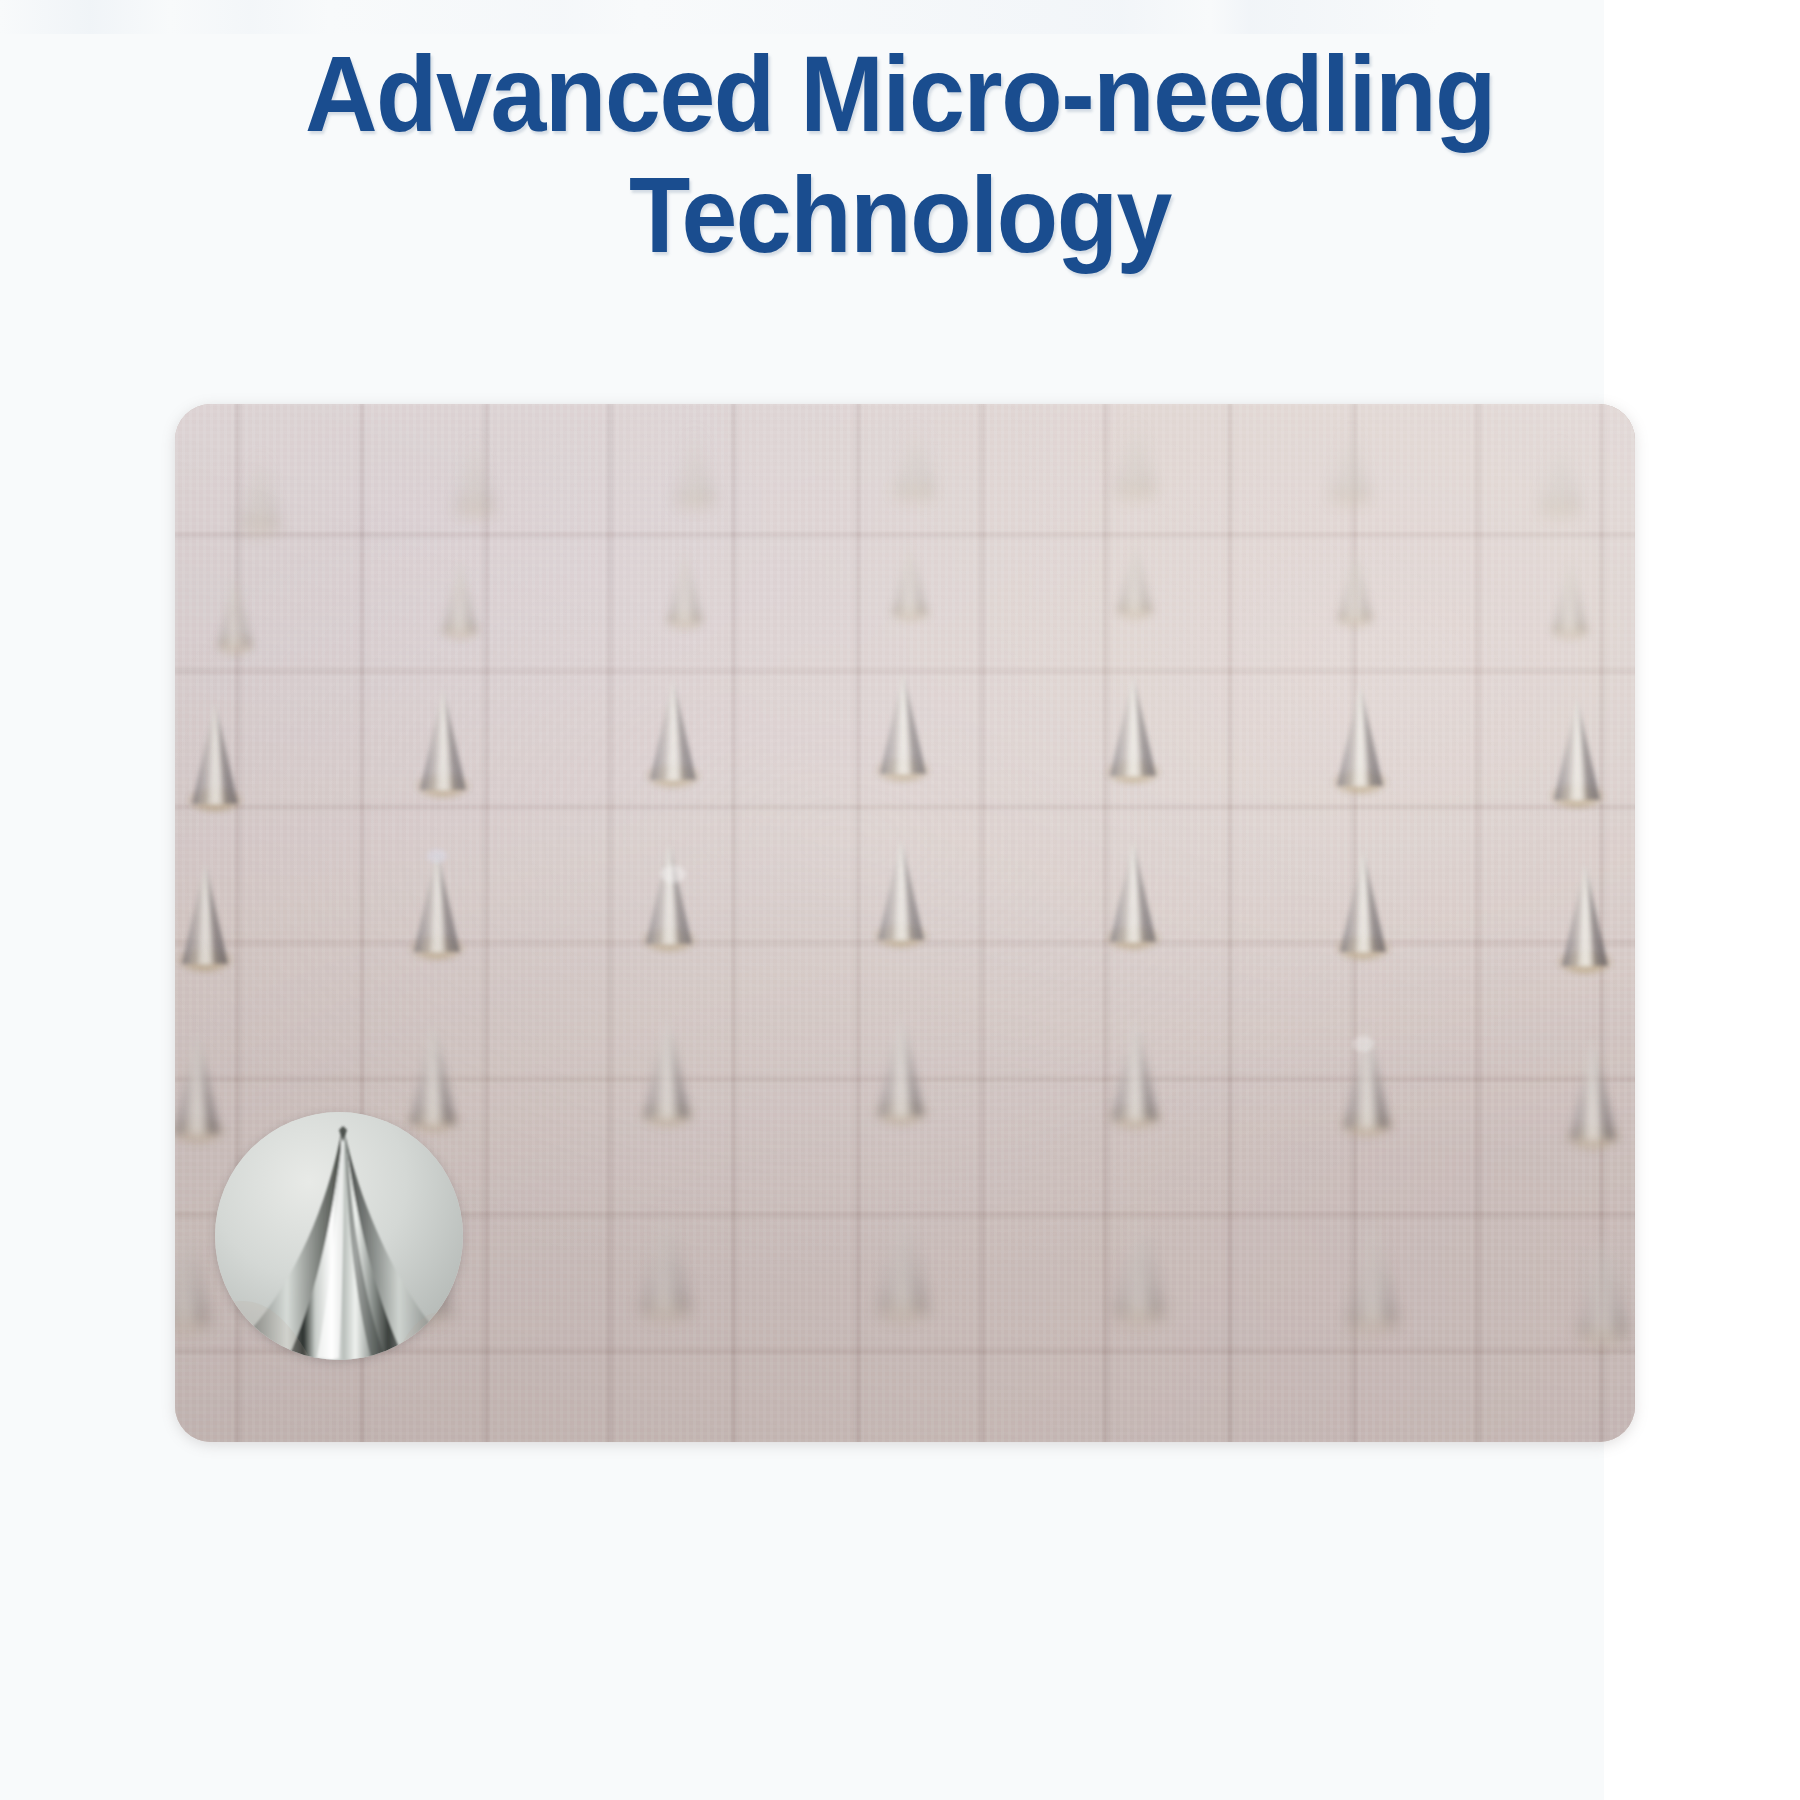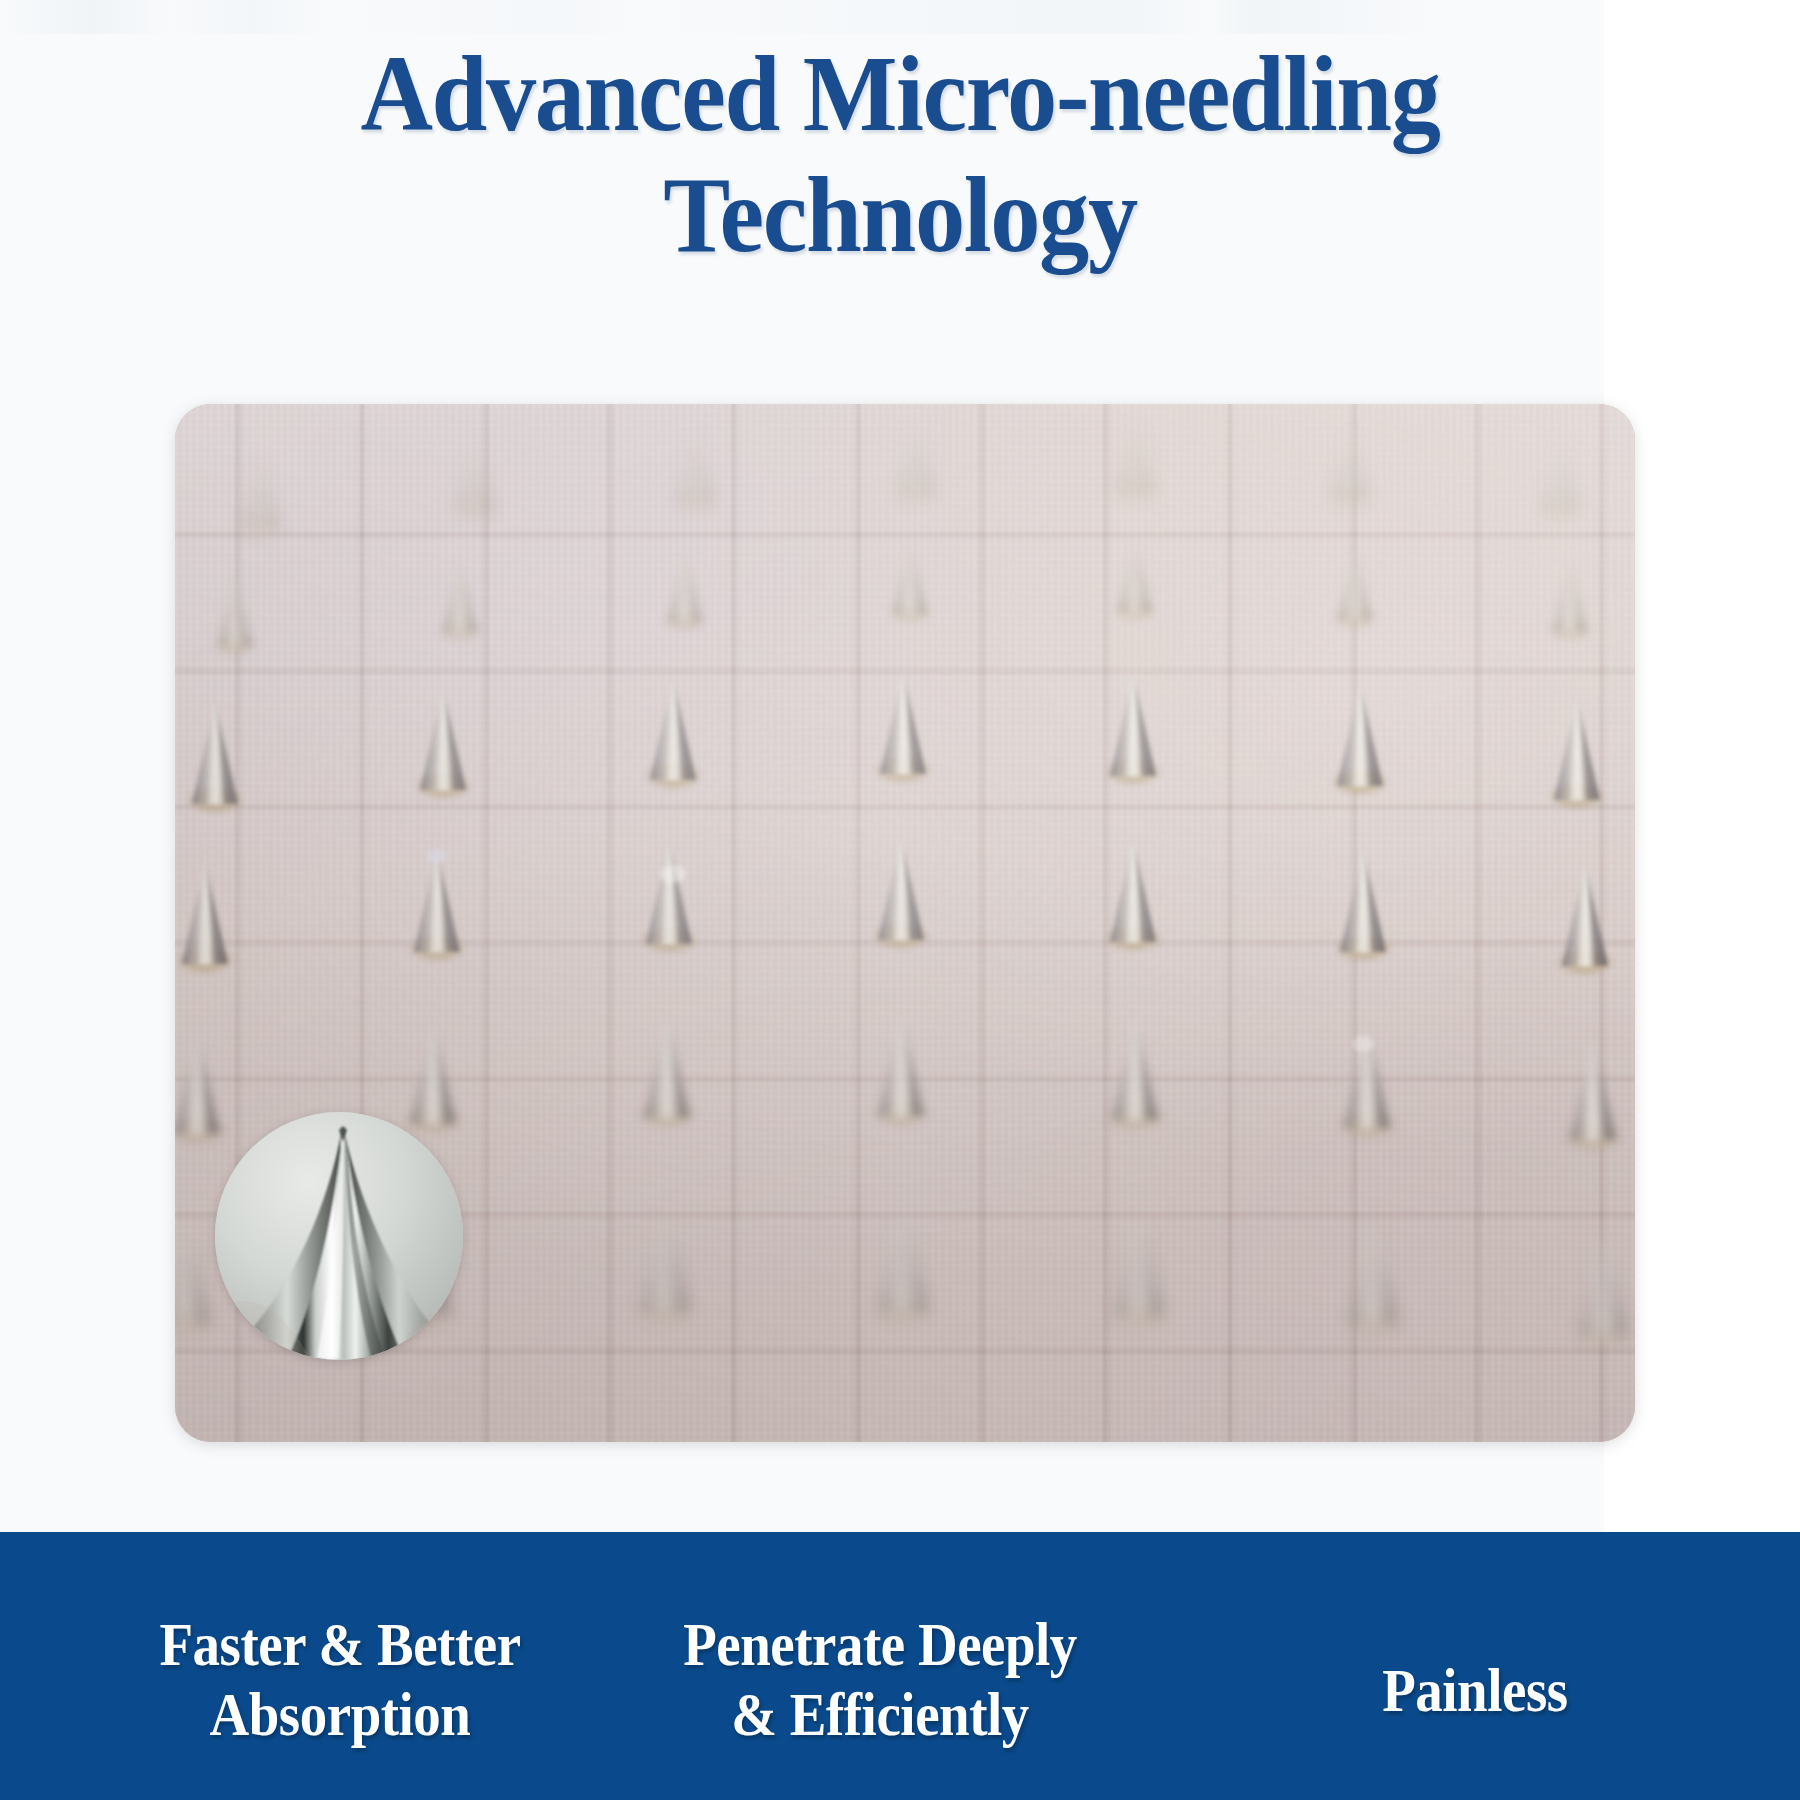--- a/index.html
+++ b/index.html
@@ -6,21 +6,20 @@
   * { margin:0; padding:0; box-sizing:border-box; }
   html, body {
     width:1800px; height:1800px;
     font-family:"Liberation Sans", sans-serif;
     overflow:hidden;
   }
   #stage {
     position:relative;
     width:1604px; height:1800px;
     background:#f8fafb;
-    font-family:Liberation Serif, serif;
   }
 
   
   .top-artifact {
     position:absolute; left:0; top:0; width:1800px; height:34px;
     background:
       linear-gradient(90deg,
         rgba(235,240,245,0) 0px, rgba(232,238,244,.55) 90px, rgba(245,248,250,0) 170px,
         rgba(236,241,246,.45) 250px, rgba(247,249,251,0) 330px,
         rgba(238,242,247,.35) 560px, rgba(248,250,251,0) 640px,
@@ -319,23 +318,14 @@
       </g>
 
       <g opacity=".16">
         <rect x="0" y="0" width="248" height="248" fill="none"></rect>
         <path d="M0 196 C 40 176 70 200 96 248 L 0 248 Z" fill="#b9a79a"></path>
         <path d="M248 206 C 214 188 196 212 178 248 L 248 248 Z" fill="#b9a79a"></path>
       </g>
     </svg>
   </div>
 
-  <div class="banner" style="background: linear-gradient(rgb(10, 74, 140) 0px, rgb(10, 74, 140) 5px, rgb(10, 74, 140) 100%);">
-    <div class="benefits">
-      <div class="benefit b1" style="color: rgb(255, 255, 255);">Faster &amp; Better
-Absorption</div>
-      <div class="benefit b2" style="color: rgb(255, 255, 255);">Penetrate Deeply
-&amp; Efficiently</div>
-      <div class="benefit b3" style="color: rgb(255, 255, 255);">Painless</div>
-    </div>
-  </div>
 
 </div>
 
 </body></html>

